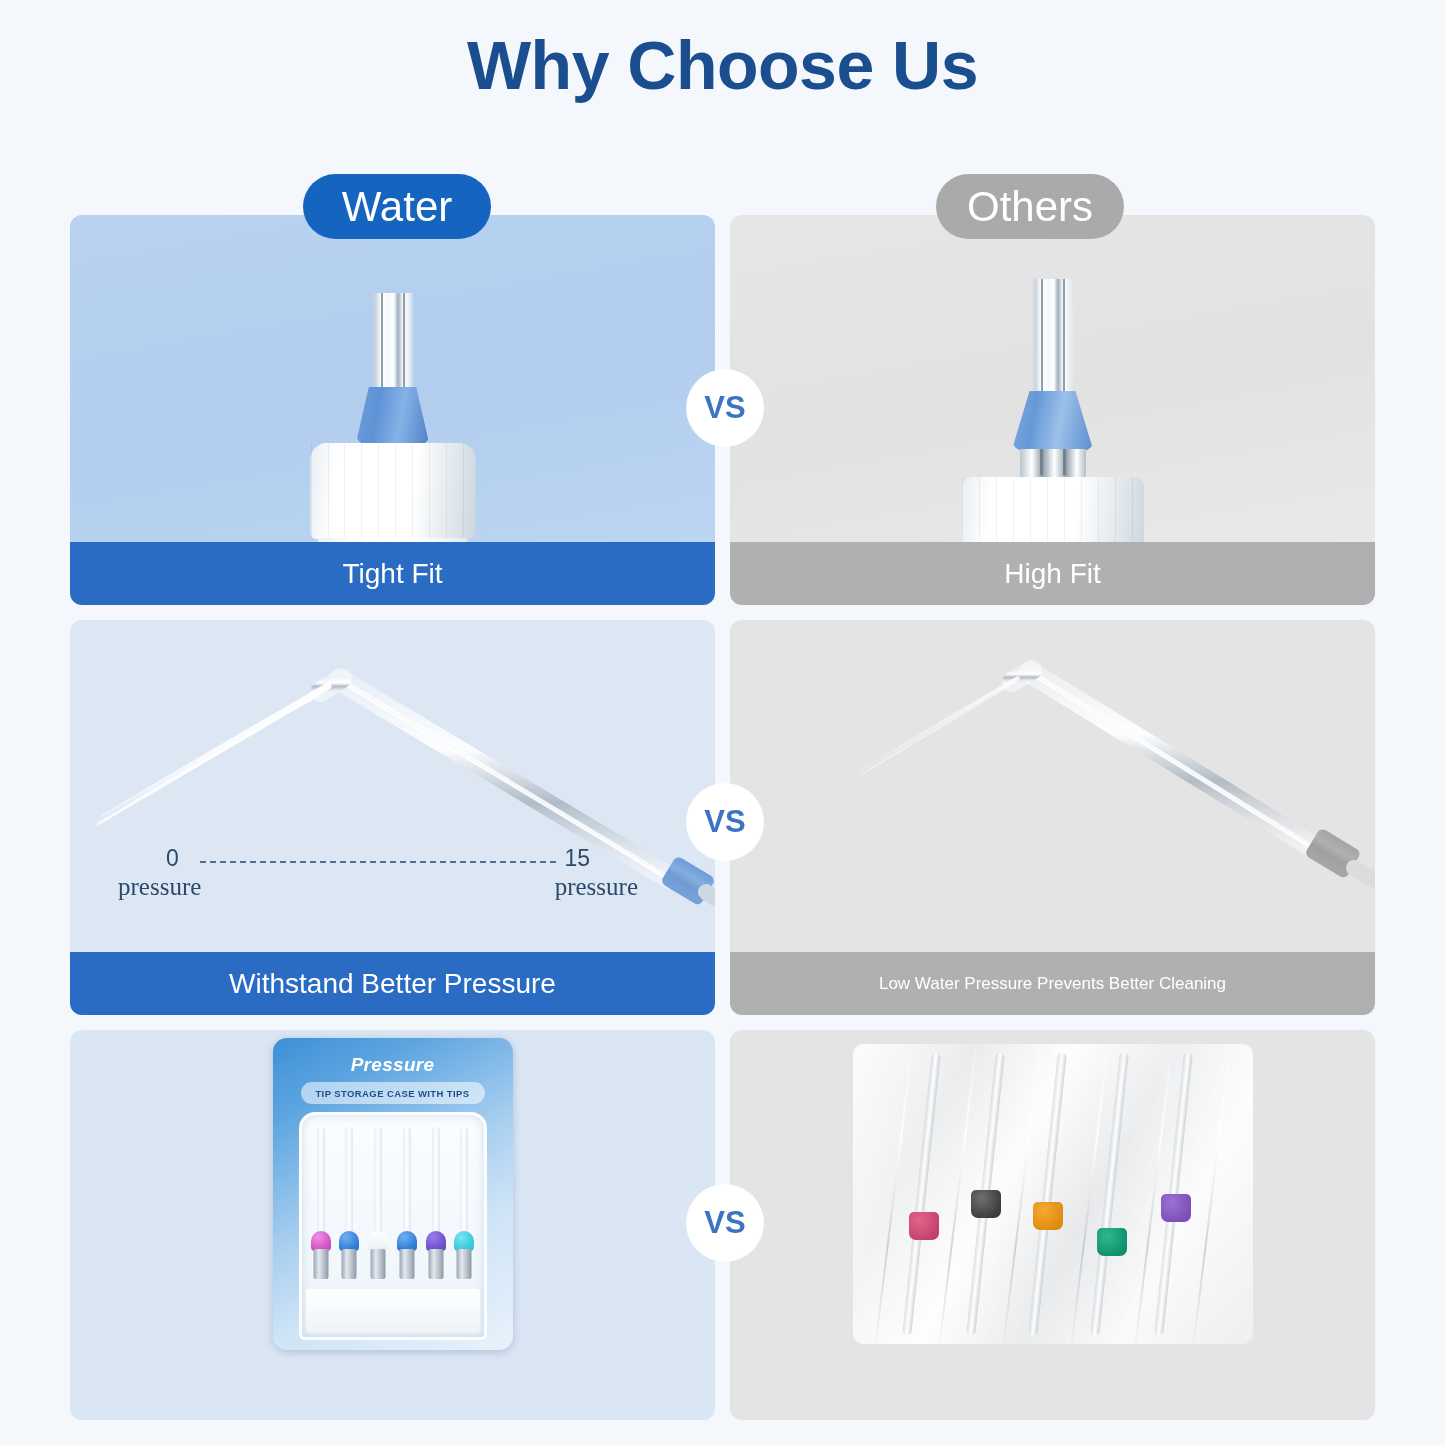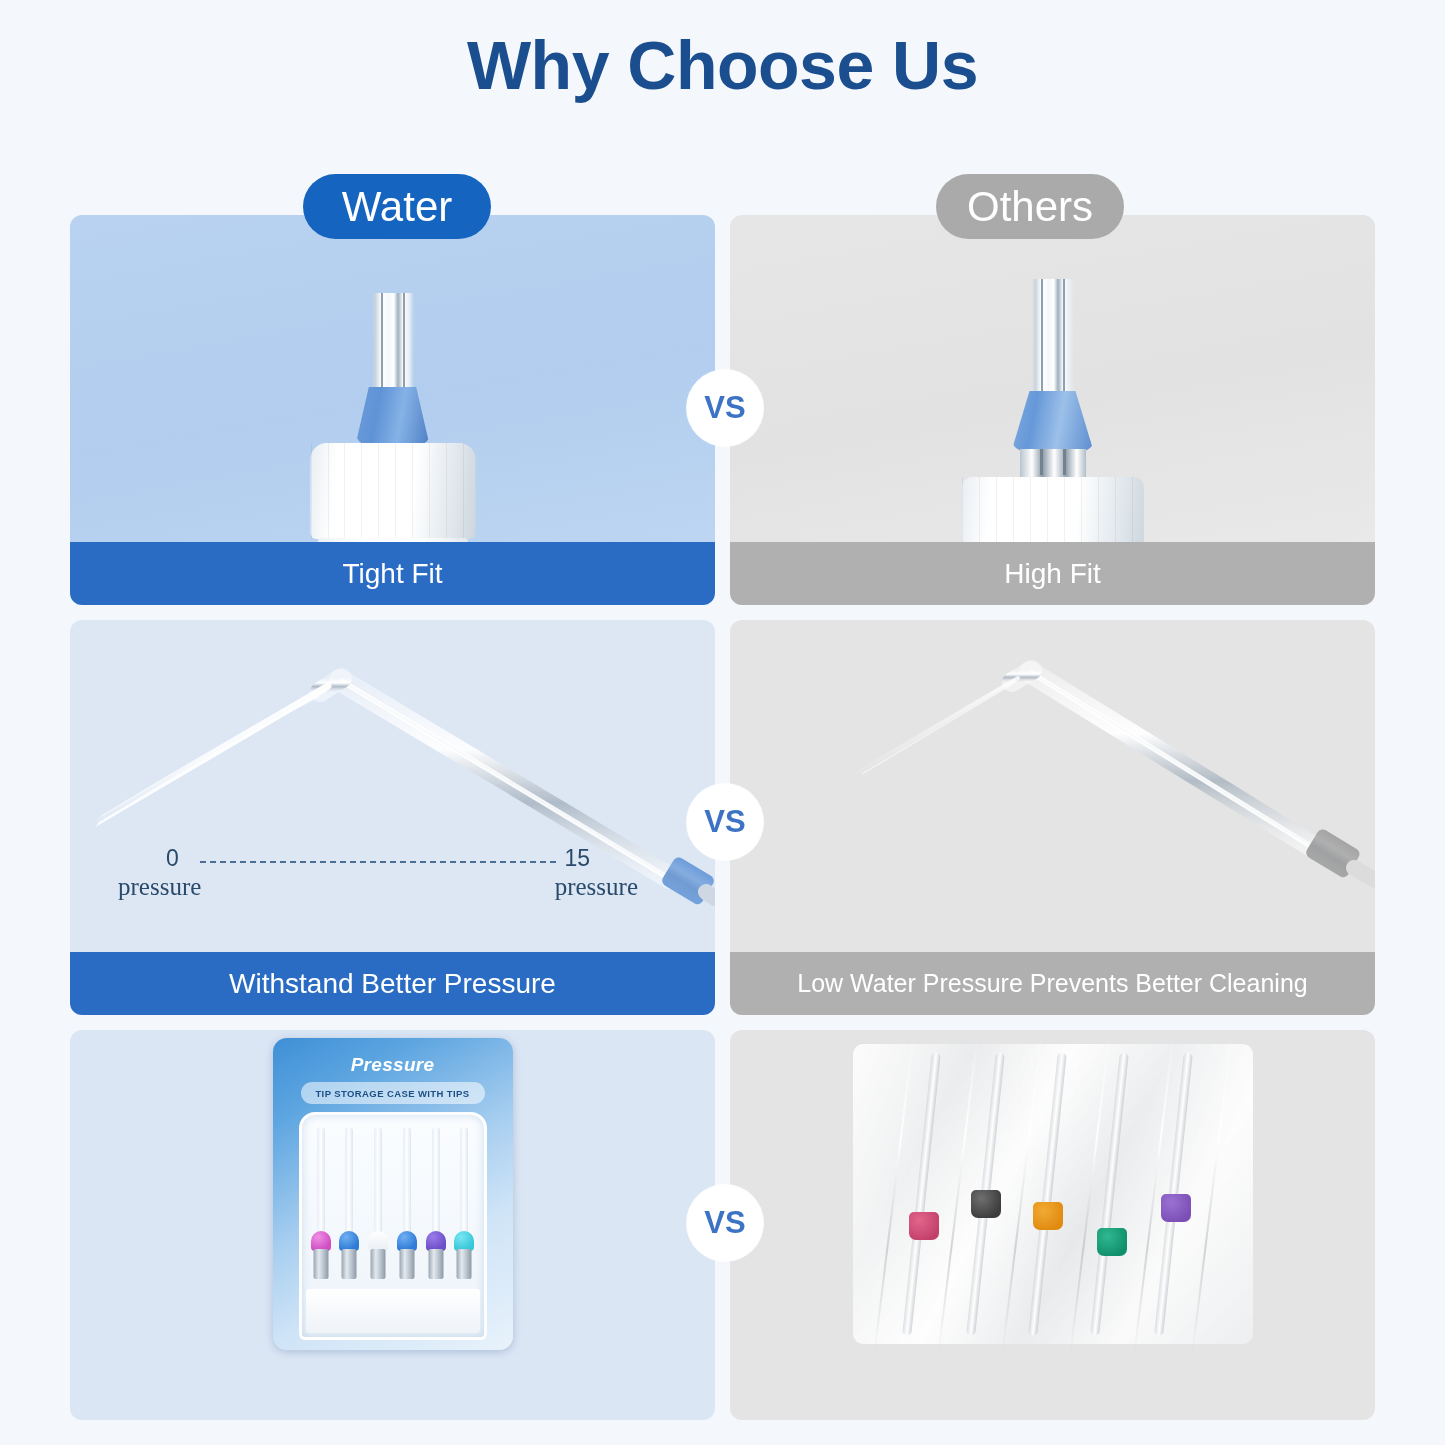--- a/index.html
+++ b/index.html
@@ -59,21 +59,21 @@
     height:63px;
     display:flex; align-items:center; justify-content:center;
     color:#ffffff;
     font-size:28px;
     text-align:center;
     padding:0 14px;
     white-space:nowrap;
   }
   .caption.blue{ background:#2a6cc4; }
   .caption.grey{ background:#b0b0b0; }
-  .caption.small{ font-size:25px; }
+  .caption.small{ font-size:17px; }
 
   
   .vs{
     position:absolute; left:687px;
     width:76px; height:76px; border-radius:50%;
     background:#ffffff;
     display:flex; align-items:center; justify-content:center;
     font-size:31px; font-weight:bold; color:#3c73c4;
     z-index:20;
     box-shadow:0 0 0 1px rgba(255,255,255,0.9);

